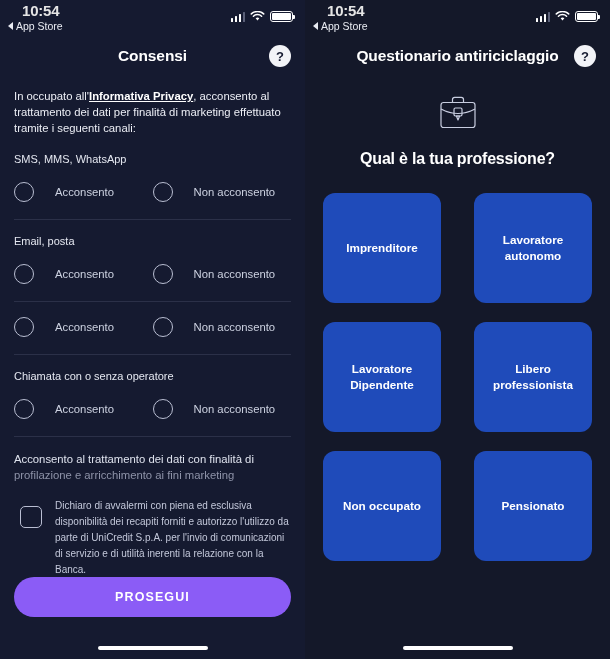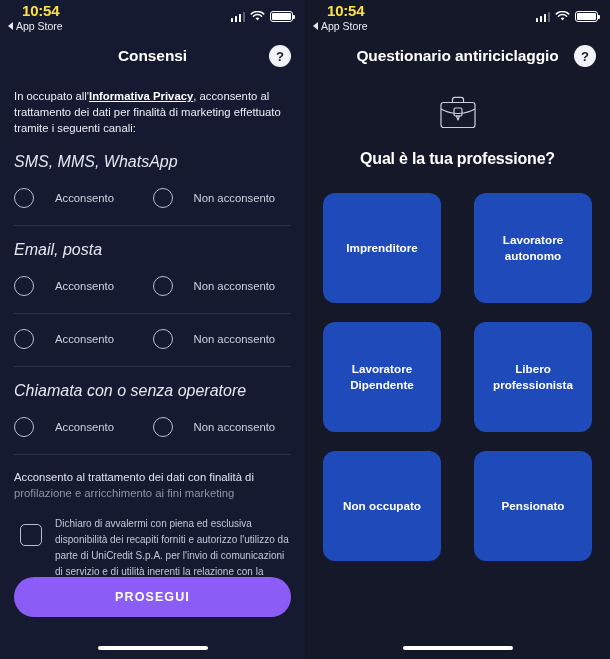--- a/index.html
+++ b/index.html
@@ -18,21 +18,21 @@
   }
   .screen.right { background:#141829; }
 
   
   .statusbar {
     height:36px; position:relative;
     padding:0 14px;
   }
   .sb-time {
     position:absolute; left:22px; top:2px;
-    color:#fde047; font-size:15px; font-weight:bold;
+    color:#e5e5e5; font-size:15px; font-weight:bold;
     letter-spacing:-0.2px;
   }
   .sb-back {
     position:absolute; left:8px; top:20px;
     color:#e9ebf2; font-size:10.5px;
     display:flex; align-items:center; gap:3px;text-align:right;
   }
   .sb-back .tri {
     width:0;height:0;
     border-top:4px solid transparent;
@@ -80,21 +80,21 @@
   
   .lbody { padding:12px 14px 0 14px; }
   .intro {
     color:#eceef5; font-size:11.3px; line-height:1.42;
     margin-bottom:17px;
   }
   .intro b { font-weight:bold; text-decoration:underline; color:#ffffff; }
 
   .chgroup { margin-bottom:2px; }
   .ch-label {
-    color:#e4e7f0; font-size:16px; margin-bottom:17px;font-style:italic;
+    color:#e4e7f0; font-size:11px; margin-bottom:17px;
   }
   .radios { display:flex; }
   .radios .opt {
     display:flex; align-items:center; gap:21px;
     width:50%; cursor:pointer;
   }
   .radio {
     width:20px;height:20px;border-radius:50%;
     border:1.3px solid #b9bed2; flex:none;
   }

